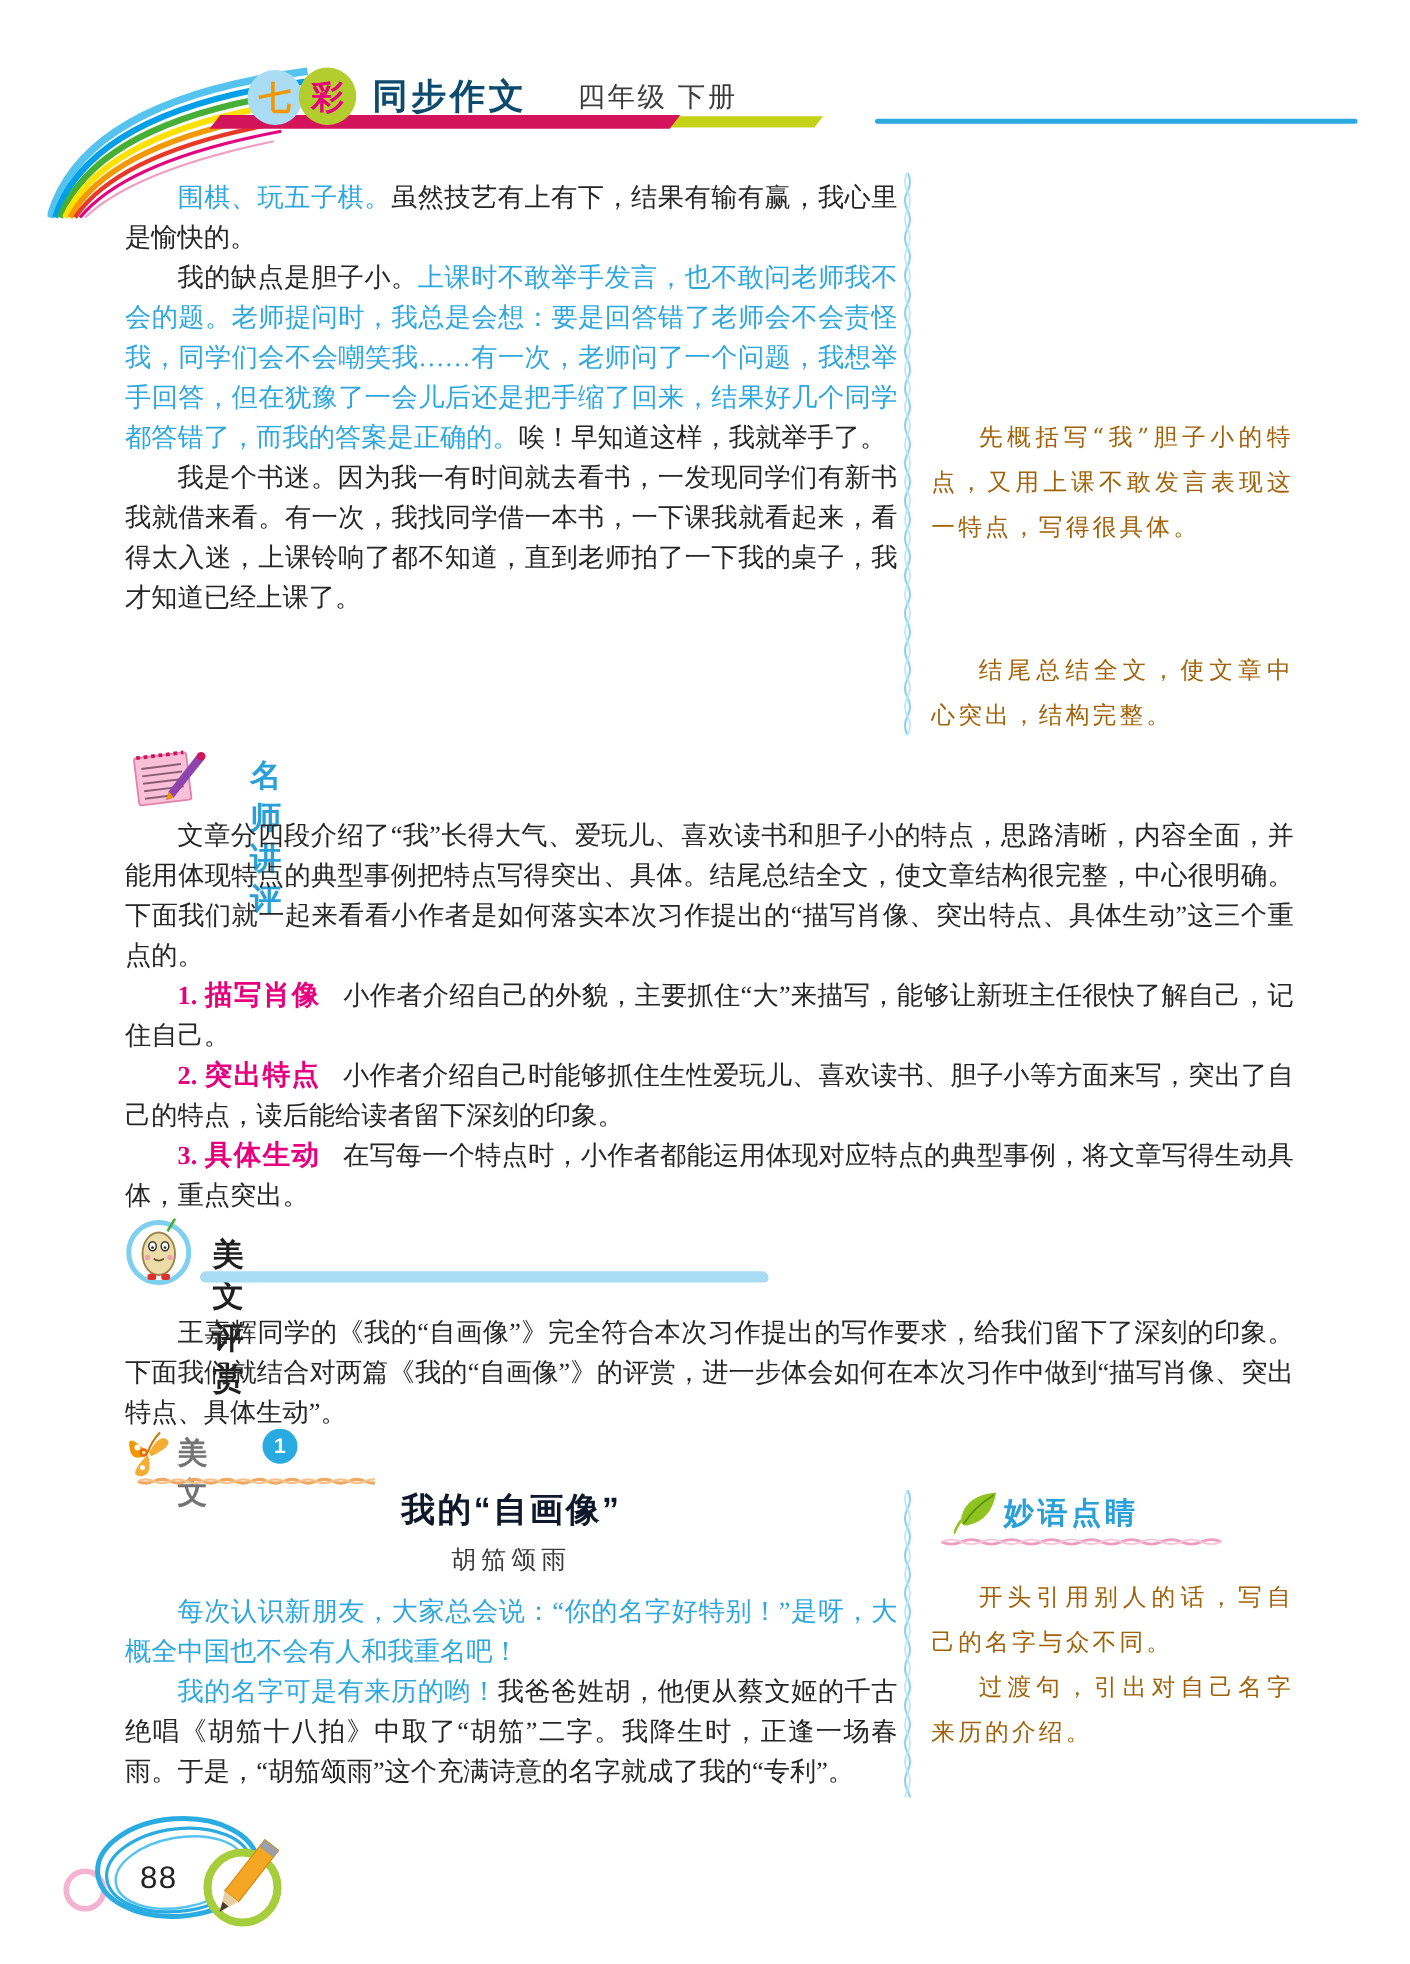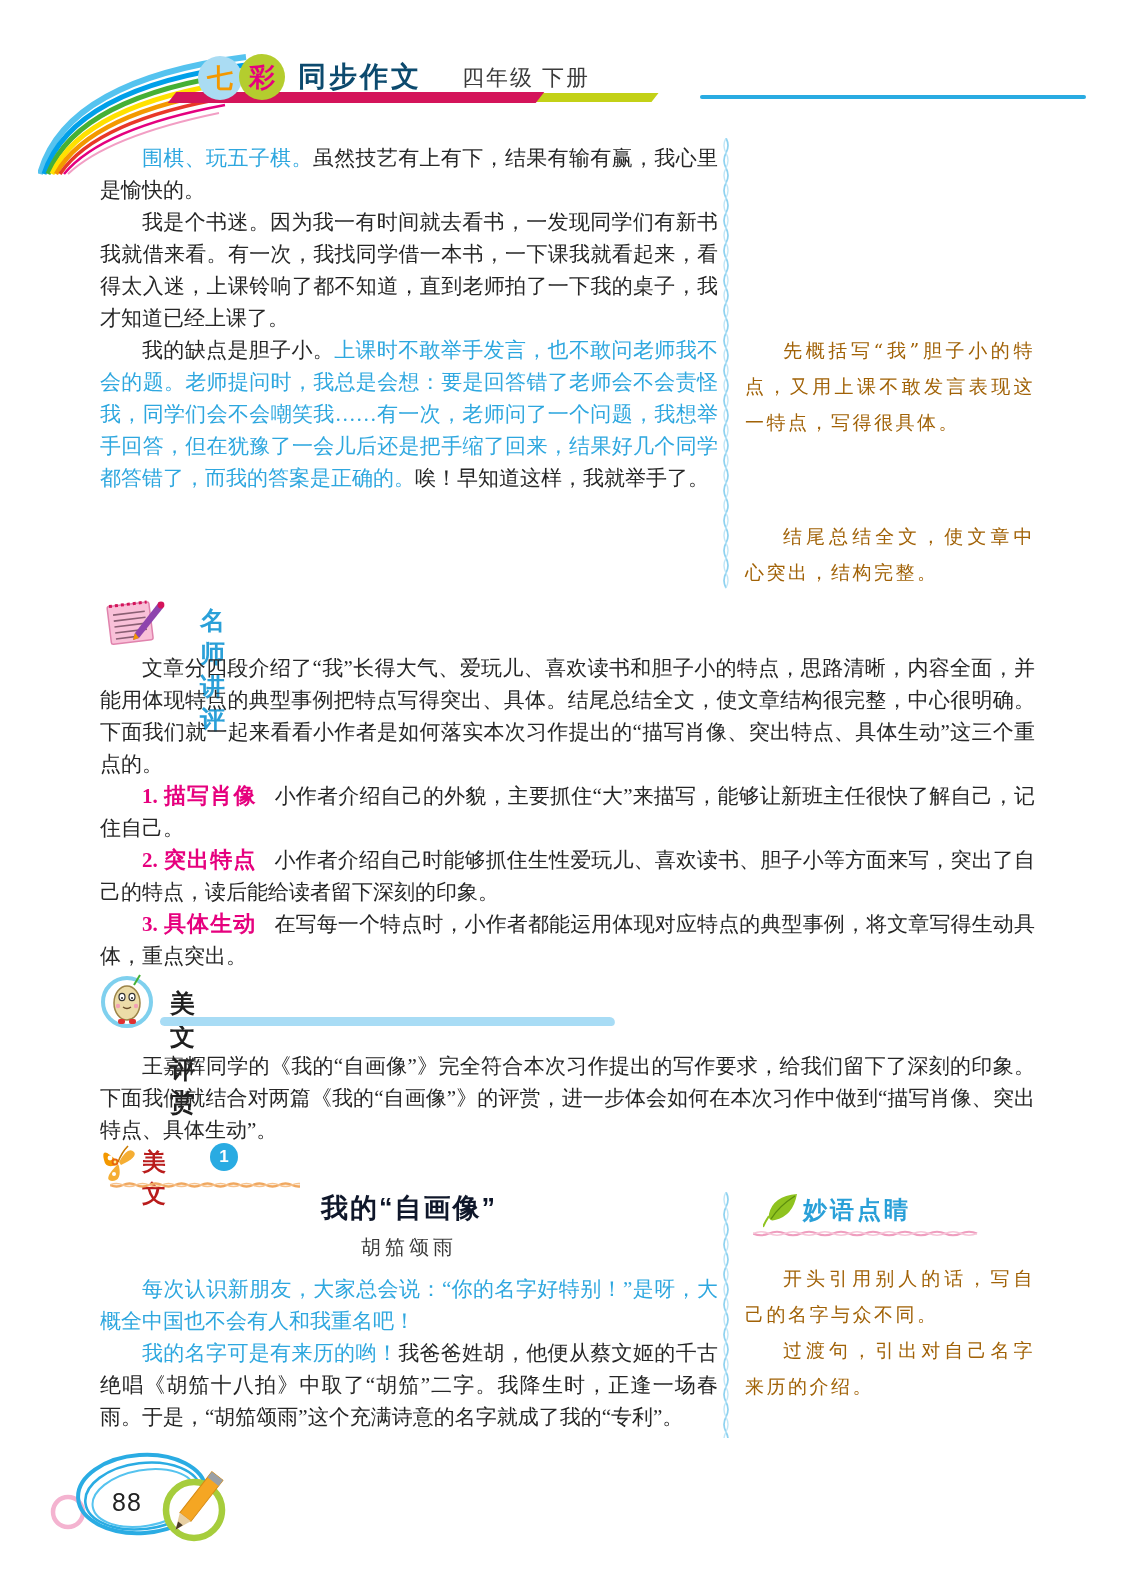--- a/index.html
+++ b/index.html
@@ -51,21 +51,21 @@
   .pt-label { font-family:"Liberation Sans", sans-serif; font-size:22px; margin-right:18px; letter-spacing:1px;}
 
   .appre-hdr { left:100px; top:973px; height:60px;text-align:center; }
   .appre-underline { position:absolute; left:60px; top:44px; width:455px; height:9px;
     background:#a8dcf5; border-radius:4px 6px 3px 5px; transform:skewX(-8deg);}
   .appre-body { left:100px; top:1050px; width:935px; }
 
   
   .badge { left:98px; top:1140px; height:48px; }
   .badge-label { position:absolute; left:44px; top:6px; font-family:"Liberation Sans", sans-serif;
-    font-weight:bold; font-size:24px; color:#b91c1c; letter-spacing:3px;}
+    font-weight:bold; font-size:24px; color:#737373; letter-spacing:3px;}
   .badge-num { position:absolute; left:112px; top:3px; width:28px; height:28px; border-radius:50%;
     background:#29abe2; color:#fff; font-family:"Liberation Sans", sans-serif; font-weight:bold;
     font-size:17px; display:flex; align-items:center; justify-content:center;}
 
   
   .sec2 { left:100px; top:1190px; width:935px; height:260px; }
   .sec2 .left-col { position:absolute; left:0; top:0; width:618px; }
   .essay-title { text-align:center; font-family:"Liberation Sans", sans-serif; font-weight:bold;
     font-size:27px; color:#0f172a; letter-spacing:2px; margin-bottom:8px;}
   .essay-author { text-align:center; font-family:"DejaVu Serif", serif; font-size:20px;
@@ -105,22 +105,22 @@
       <span>彩</span>
     </div>
     <div class="series-title abs">同步作文</div>
     <div class="grade-label abs">四年级 下册</div>
     <div class="line-blue abs"></div>
   </header>
 
   <section class="abs sec1">
     <div class="left-col body-text">
       <p><span class="cyan">围棋、玩五子棋。</span><span>虽然技艺有上有下，结果有输有赢，我心里是愉快的。</span></p>
+      <p><span>我的缺点是胆子小。</span><span class="cyan">上课时不敢举手发言，也不敢问老师我不会的题。老师提问时，我总是会想：要是回答错了老师会不会责怪我，同学们会不会嘲笑我……有一次，老师问了一个问题，我想举手回答，但在犹豫了一会儿后还是把手缩了回来，结果好几个同学都答错了，而我的答案是正确的。</span><span>唉！早知道这样，我就举手了。</span></p>
       <p>我是个书迷。因为我一有时间就去看书，一发现同学们有新书我就借来看。有一次，我找同学借一本书，一下课我就看起来，看得太入迷，上课铃响了都不知道，直到老师拍了一下我的桌子，我才知道已经上课了。</p>
-      <p><span>我的缺点是胆子小。</span><span class="cyan">上课时不敢举手发言，也不敢问老师我不会的题。老师提问时，我总是会想：要是回答错了老师会不会责怪我，同学们会不会嘲笑我……有一次，老师问了一个问题，我想举手回答，但在犹豫了一会儿后还是把手缩了回来，结果好几个同学都答错了，而我的答案是正确的。</span><span>唉！早知道这样，我就举手了。</span></p>
     </div>
 
     <svg class="divider" style="left:620px; top:-4px;" width="16" height="452">
       <path stroke="#8ed2f0" stroke-width="1.7" fill="none" d="M 6 0 Q 10 7.5 6 15 Q 2 22.5 6 30 Q 10 37.5 6 45 Q 2 52.5 6 60 Q 10 67.5 6 75 Q 2 82.5 6 90 Q 10 97.5 6 105 Q 2 112.5 6 120 Q 10 127.5 6 135 Q 2 142.5 6 150 Q 10 157.5 6 165 Q 2 172.5 6 180 Q 10 187.5 6 195 Q 2 202.5 6 210 Q 10 217.5 6 225 Q 2 232.5 6 240 Q 10 247.5 6 255 Q 2 262.5 6 270 Q 10 277.5 6 285 Q 2 292.5 6 300 Q 10 307.5 6 315 Q 2 322.5 6 330 Q 10 337.5 6 345 Q 2 352.5 6 360 Q 10 367.5 6 375 Q 2 382.5 6 390 Q 10 397.5 6 405 Q 2 412.5 6 420 Q 10 427.5 6 435 Q 2 442.5 6 450"></path>
       <path stroke="#bfe6f7" stroke-width="1.4" fill="none" d="M 6 0 Q 2 7.5 6 15 Q 10 22.5 6 30 Q 2 37.5 6 45 Q 10 52.5 6 60 Q 2 67.5 6 75 Q 10 82.5 6 90 Q 2 97.5 6 105 Q 10 112.5 6 120 Q 2 127.5 6 135 Q 10 142.5 6 150 Q 2 157.5 6 165 Q 10 172.5 6 180 Q 2 187.5 6 195 Q 10 202.5 6 210 Q 2 217.5 6 225 Q 10 232.5 6 240 Q 2 247.5 6 255 Q 10 262.5 6 270 Q 2 277.5 6 285 Q 10 292.5 6 300 Q 2 307.5 6 315 Q 10 322.5 6 330 Q 2 337.5 6 345 Q 10 352.5 6 360 Q 2 367.5 6 375 Q 10 382.5 6 390 Q 2 397.5 6 405 Q 10 412.5 6 420 Q 2 427.5 6 435 Q 10 442.5 6 450"></path>
     </svg>
 
     <div class="anno anno1">
       <p>先概括写“我”胆子小的特点，又用上课不敢发言表现这一特点，写得很具体。</p>
     </div>

